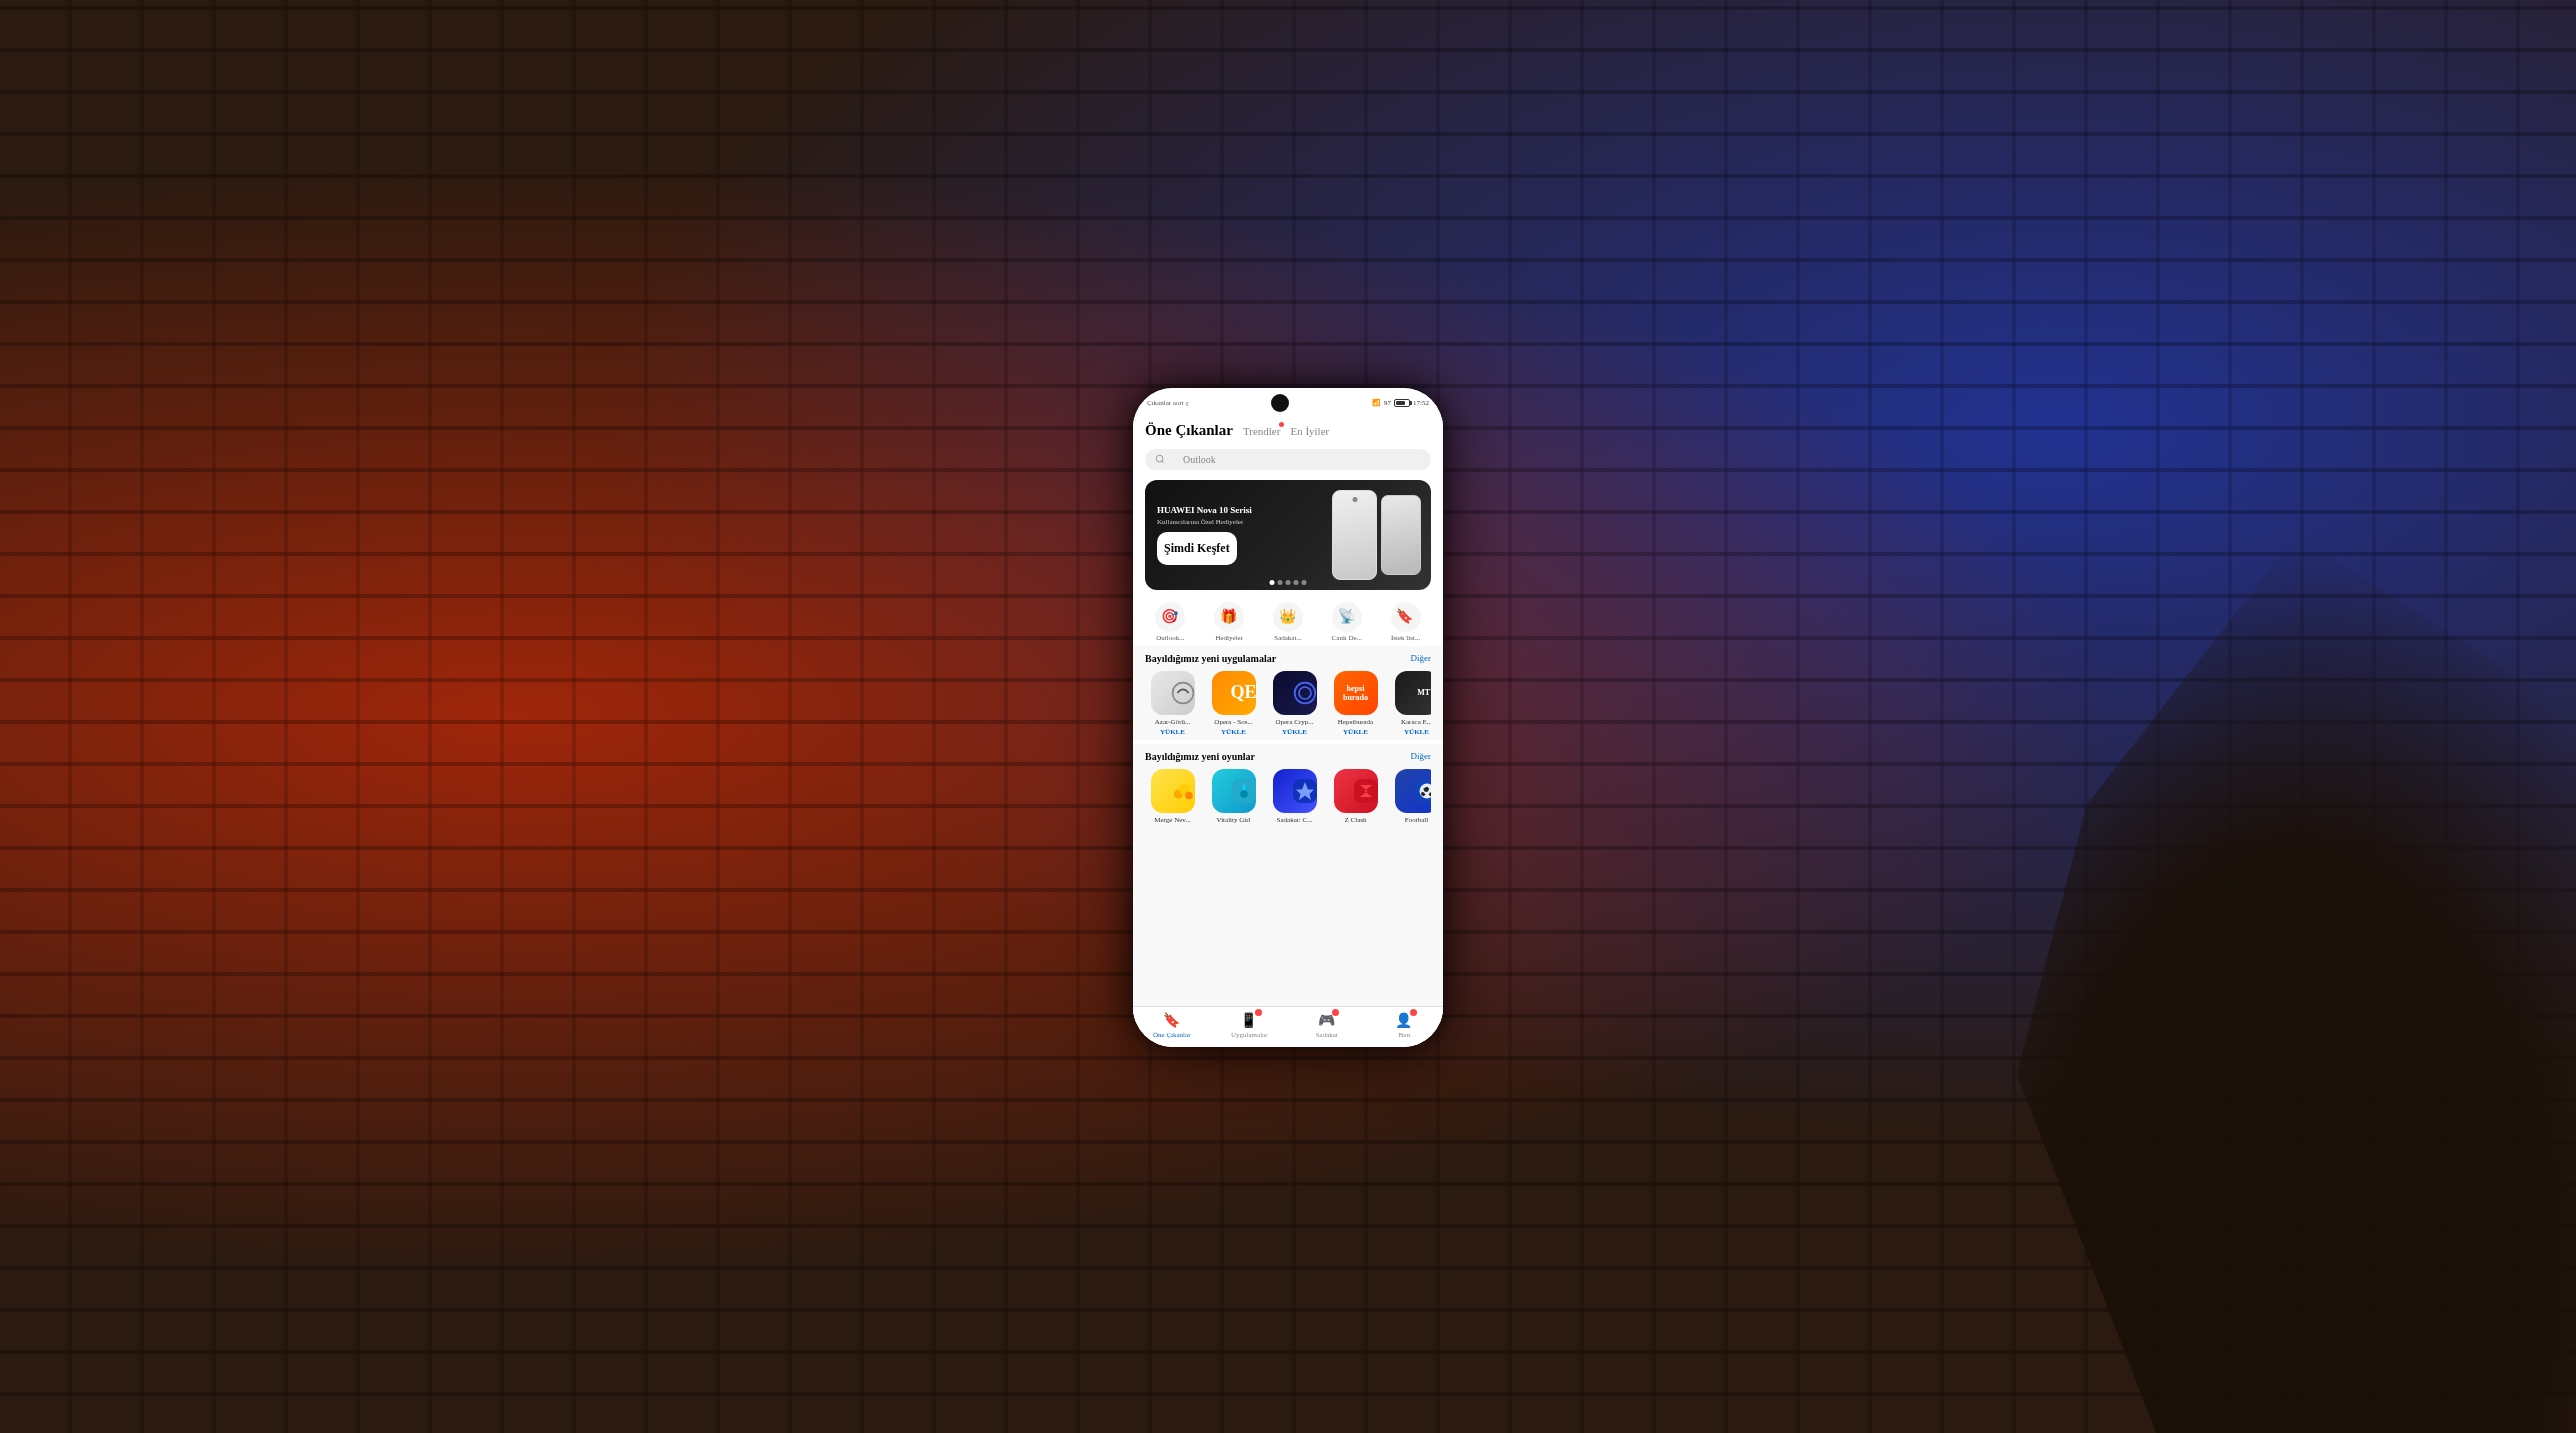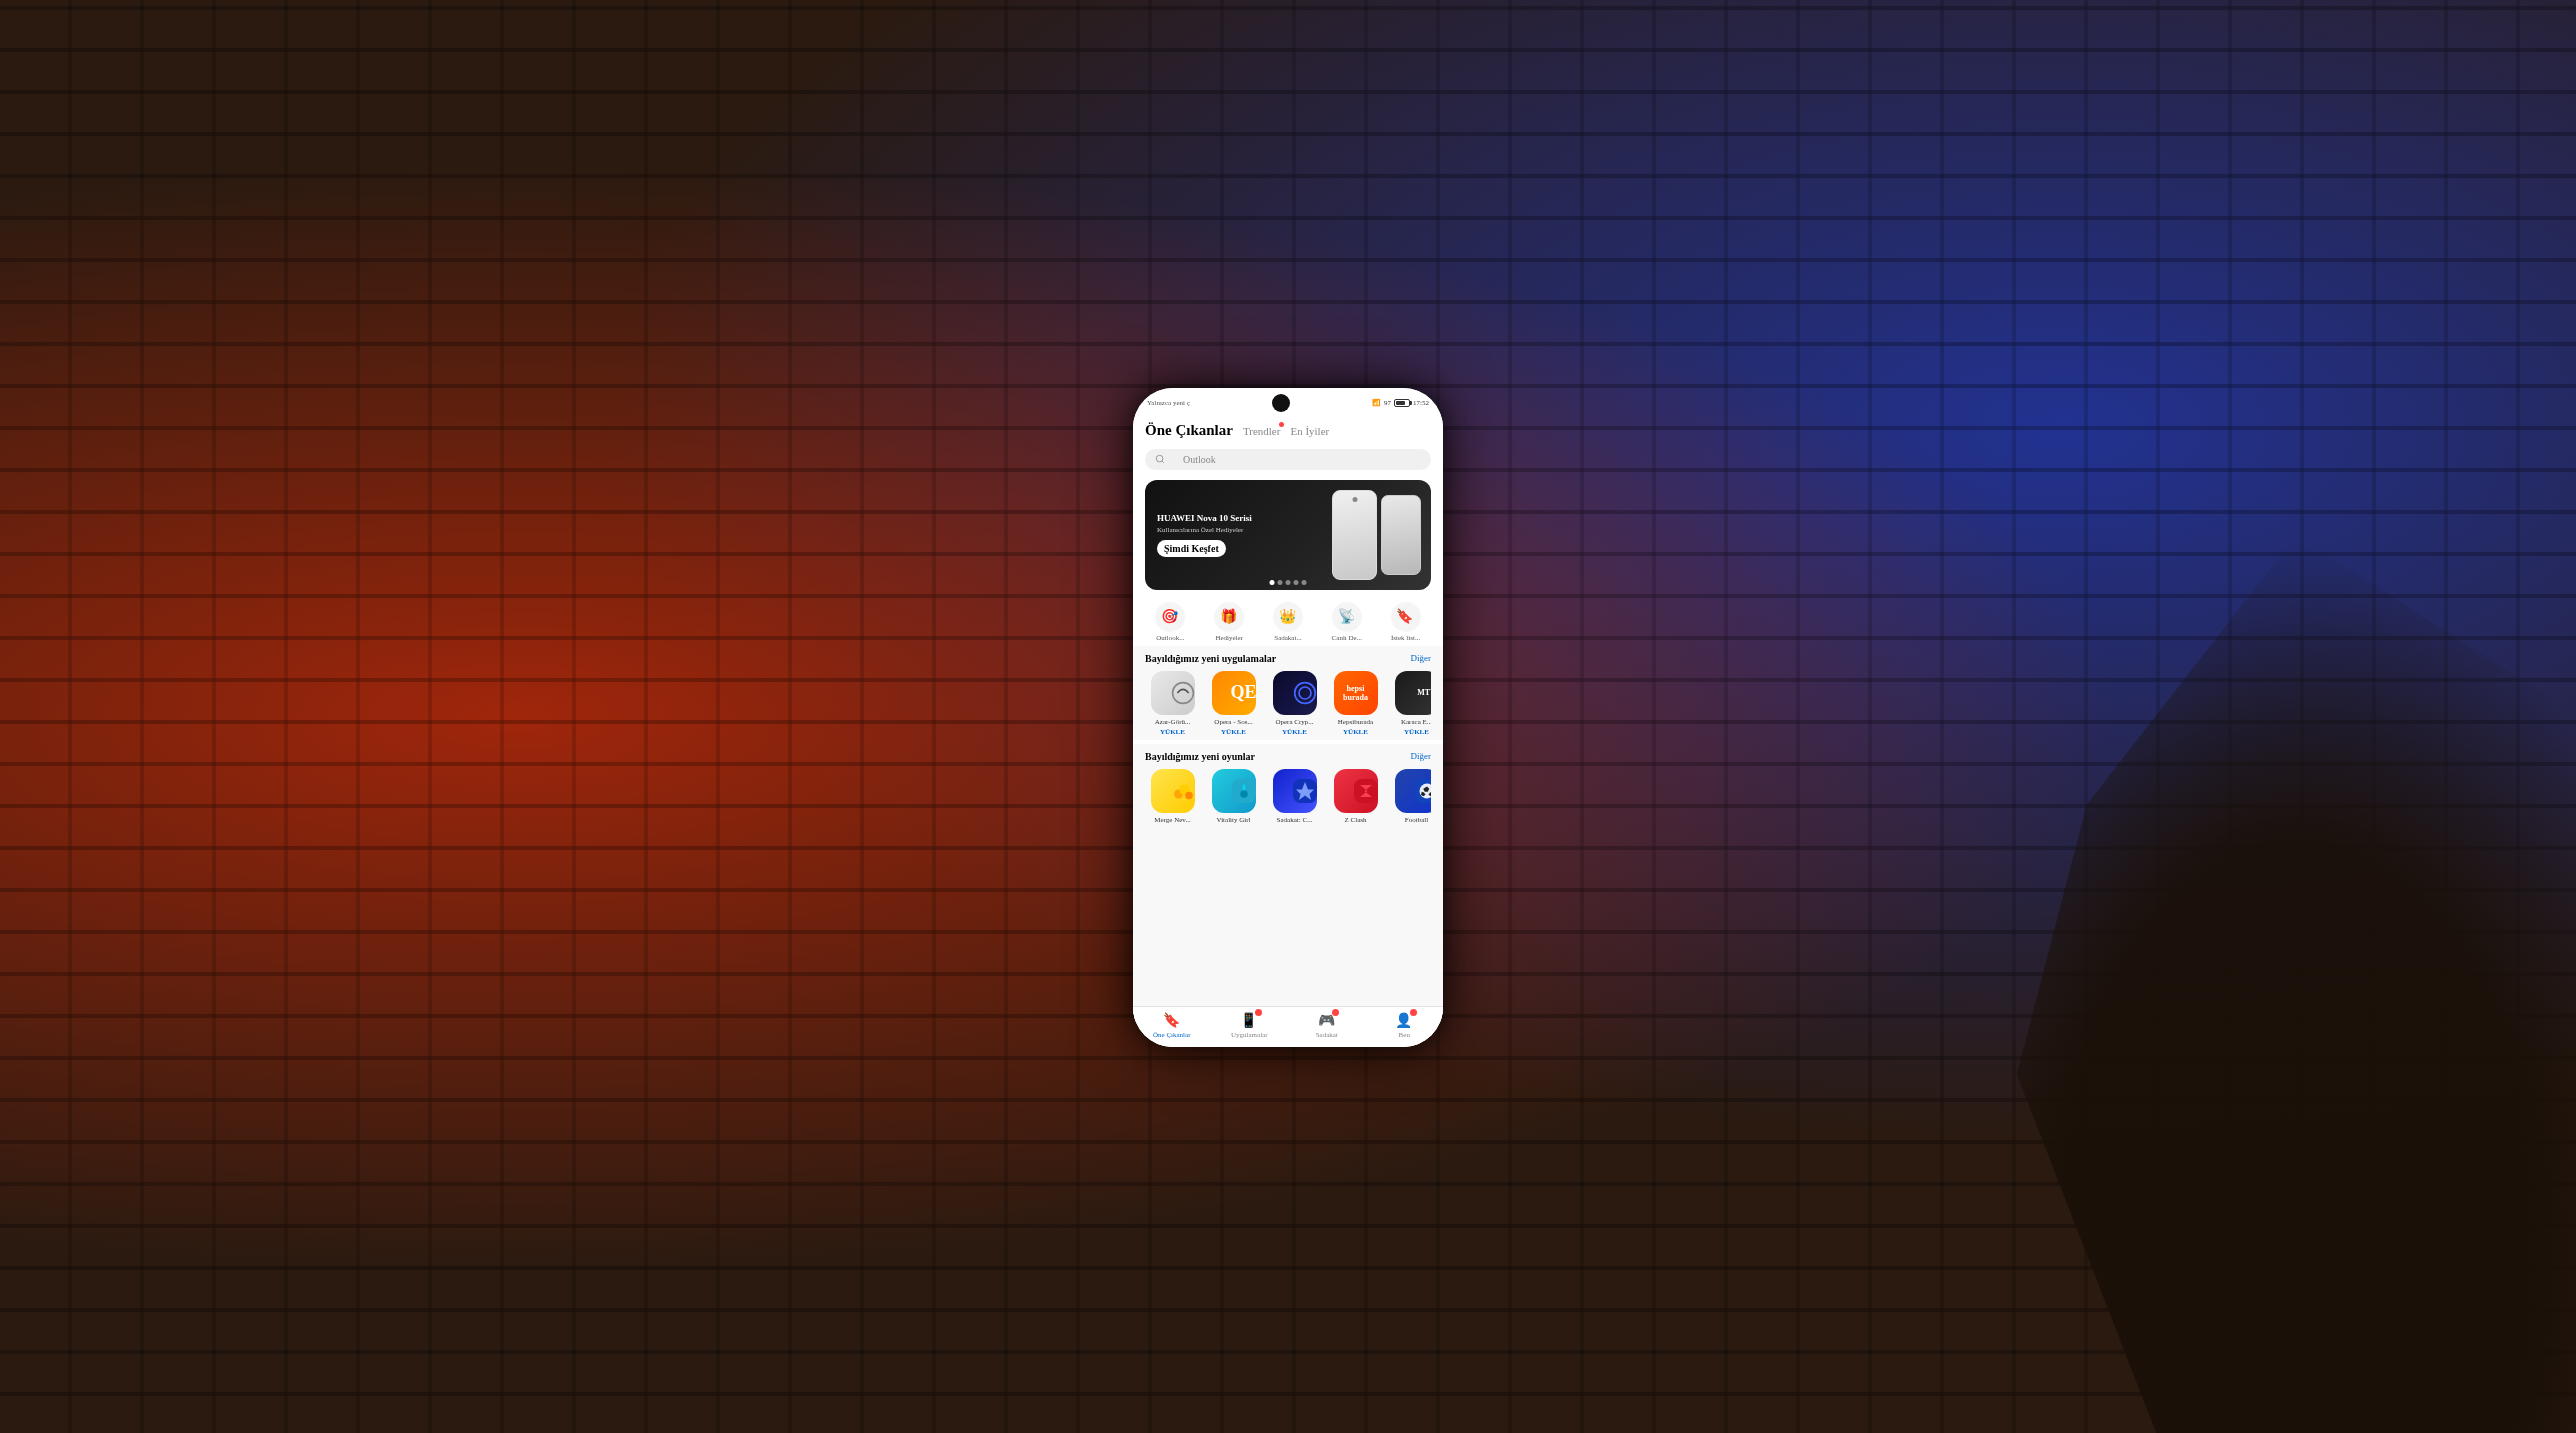--- a/index.html
+++ b/index.html
@@ -214,22 +214,22 @@
     }
     .banner-subtitle {
       color: #ccc;
       font-size: 7px;
       margin-top: 2px;
     }
     .banner-btn {
       margin-top: 6px;
       background: #fff;
       color: #000;
-      font-size: 10px;
-      padding: 3px 7px;
+      font-size: 12px;
+      padding: 9px 7px;
       border-radius: 10px;
       display: inline-block;
       font-weight: bold;
       text-align: center;
     }
     .banner-phone {
       position: absolute;
       right: 10px;
       top: 50%;
       transform: translateY(-50%);
@@ -423,21 +423,21 @@
   </style>
 </head>
 <body>
 
 <div class="bg"></div>
 <div class="hand"></div>
 
 <div class="phone">
 
   <div class="status-bar">
-    <span class="status-left">Yalnızca yeni ç</span>
+    <span class="status-left">Çıkanlar aort ç</span>
     <div class="status-center"></div>
     <div class="status-right">
       <span>📶</span>
       <span>97</span>
       <div class="battery">
         <div class="battery-bar">
           <div class="battery-fill"></div>
         </div>
       </div>
       <span>17:52</span>

